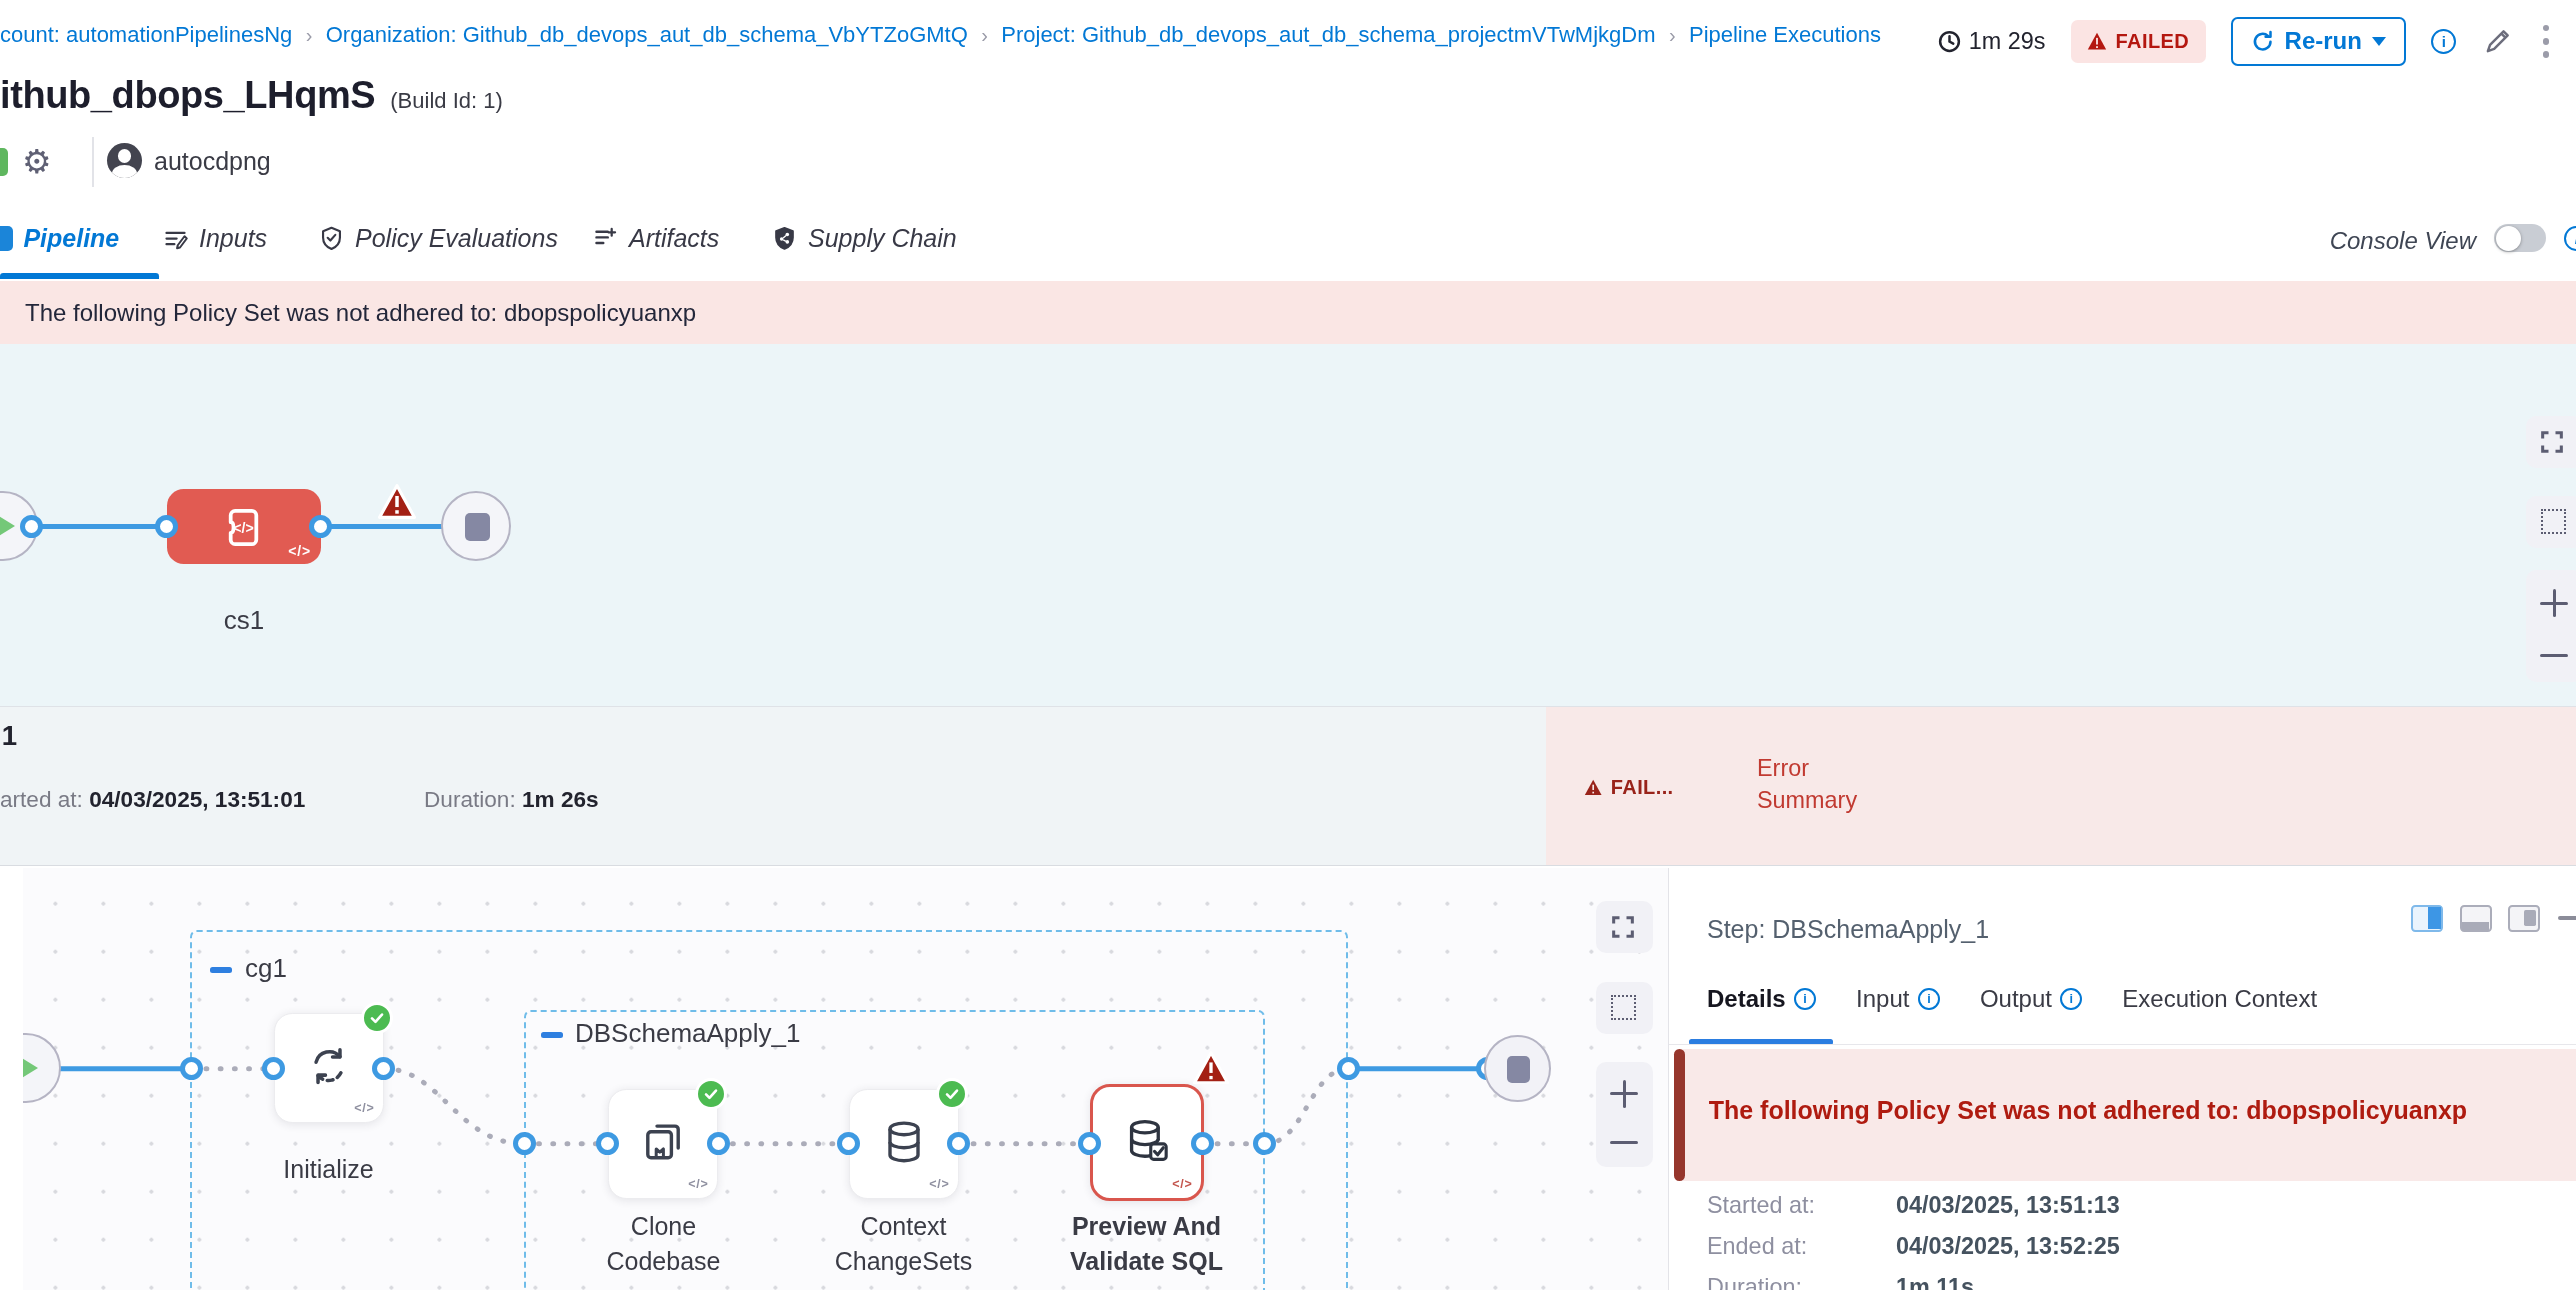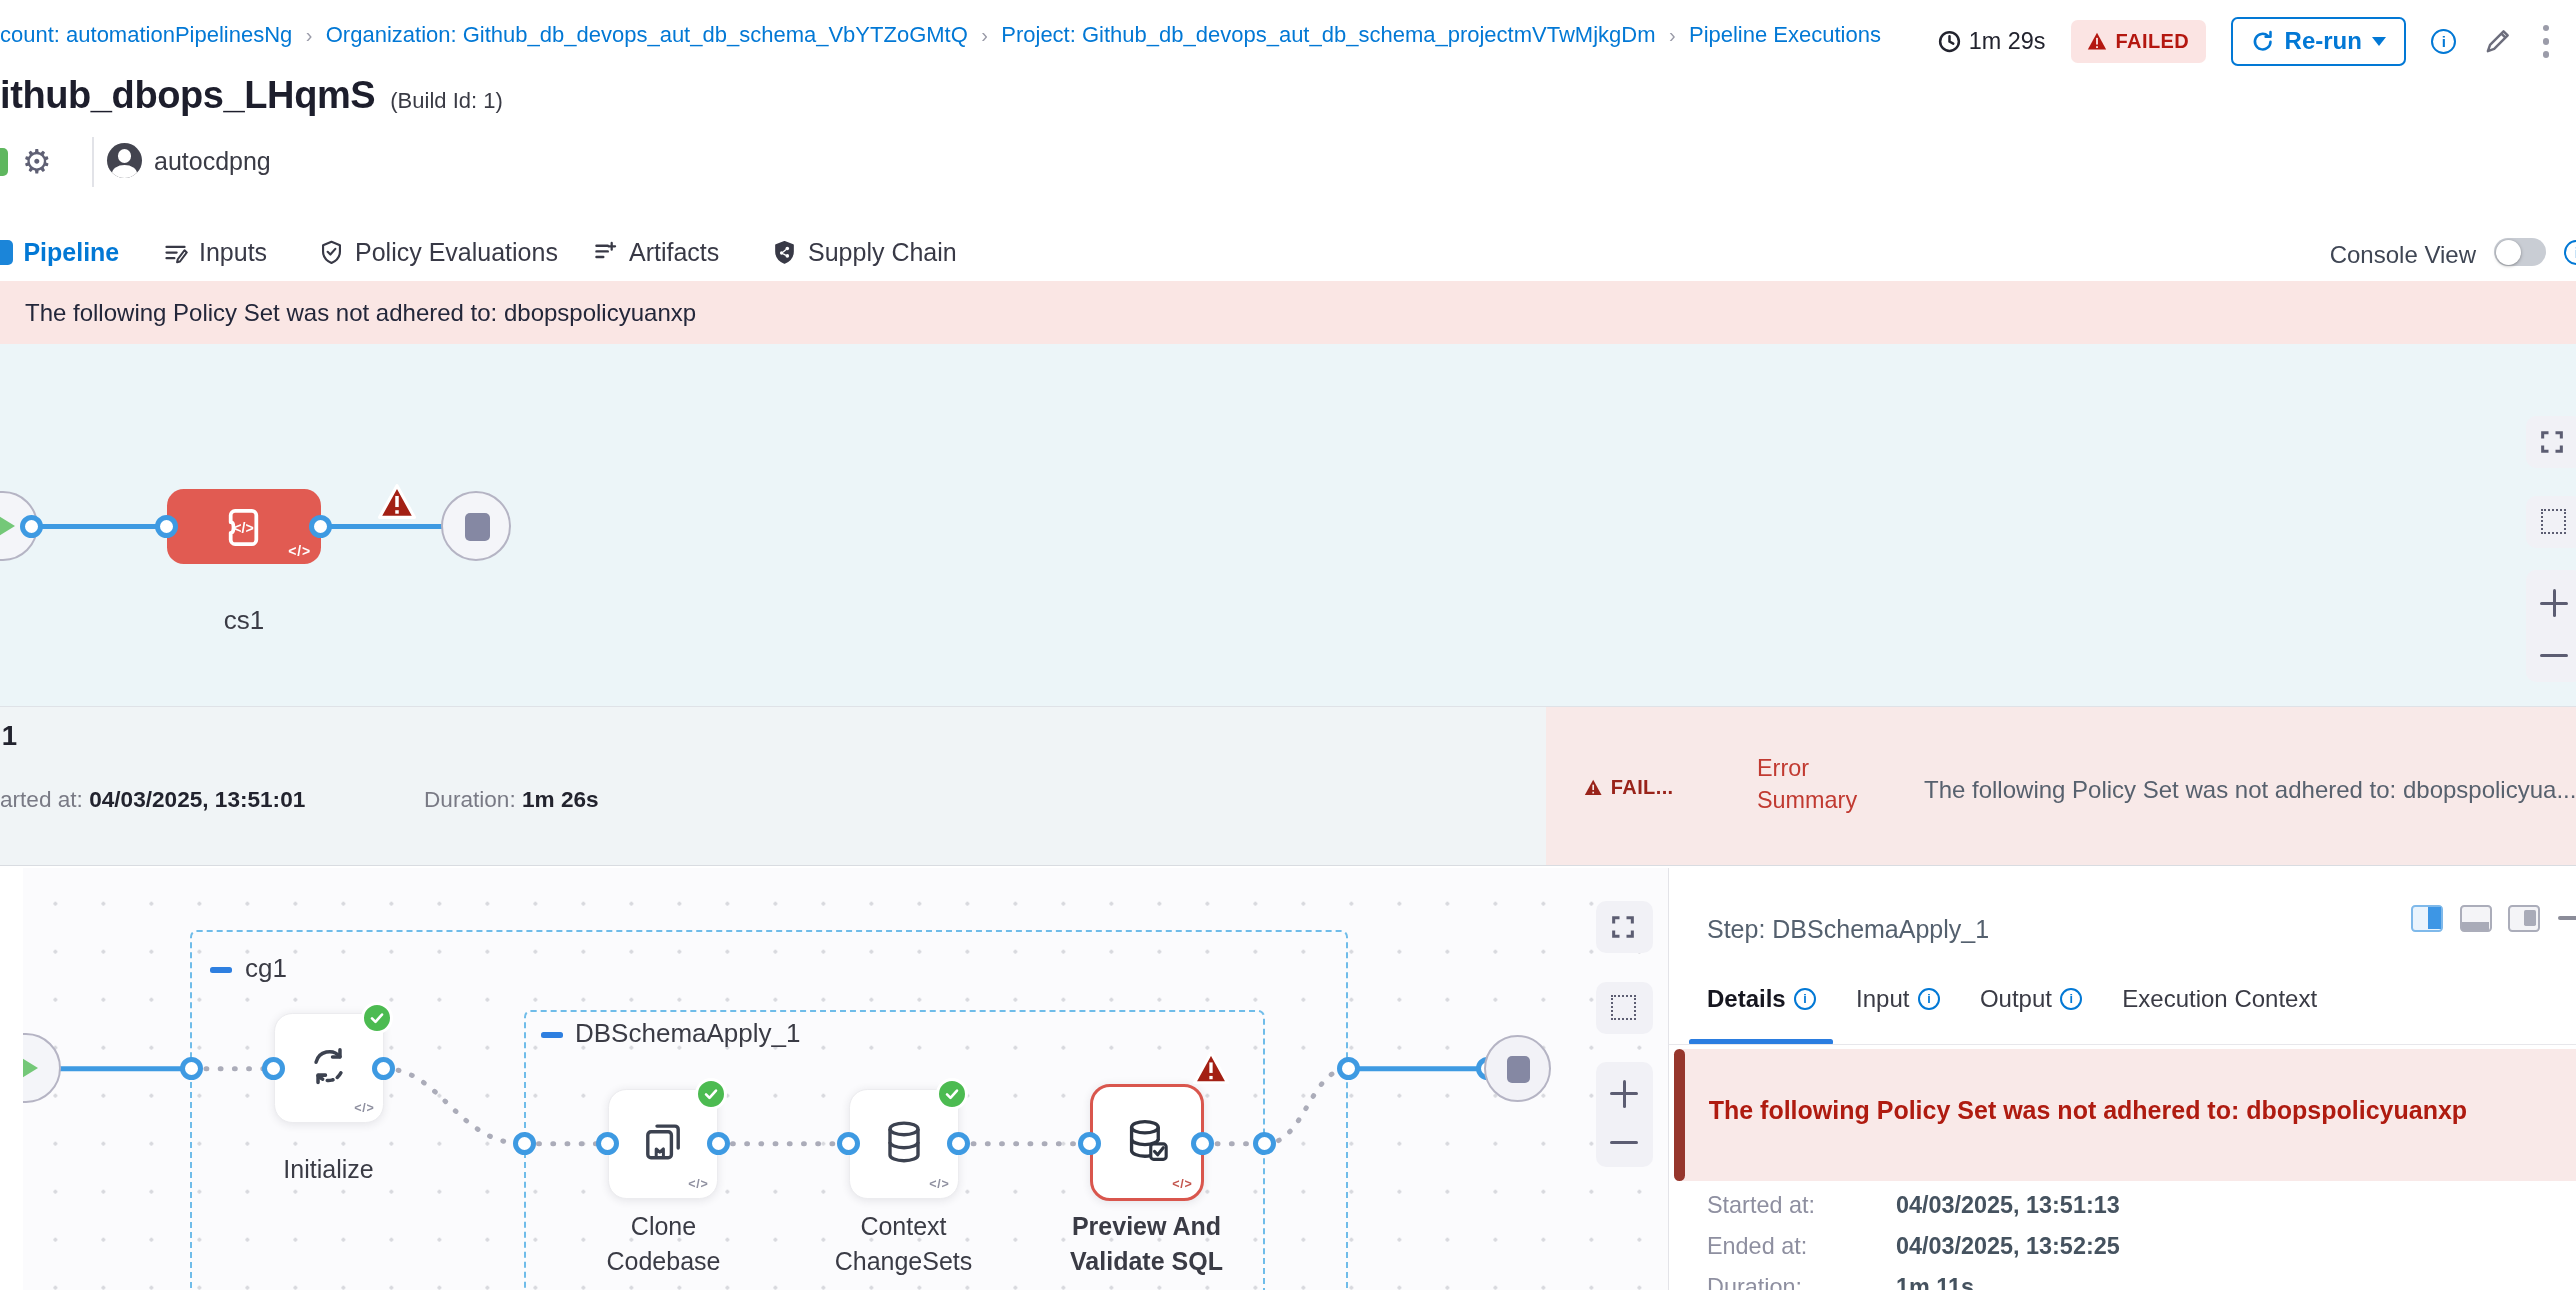--- a/index.html
+++ b/index.html
@@ -33,21 +33,21 @@
   .meta-row { position:absolute; left:0; top:140px; height:43px; }
   .green-sliver { position:absolute; left:0; top:8.4px; width:8.4px; height:28px; background:#5FB75F; border-radius:0 5px 5px 0; }
   .gear { position:absolute; left:22px; top:0px; font-size:33px; color:#5F6074; line-height:43px; }
   .meta-div { position:absolute; left:92px; top:-3.3px; width:1.7px; height:50px; background:#E2E3E8; }
   .avatar { position:absolute; left:107px; top:3.3px; width:35px; height:35px; border-radius:50%; background:#43444F; overflow:hidden; }
   .avatar .head { position:absolute; left:11px; top:5.9px; width:13.4px; height:13.4px; border-radius:50%; background:#fff; }
   .avatar .body { position:absolute; left:5px; top:22px; width:25px; height:16.7px; border-radius:50% 50% 0 0; background:#fff; }
   .user-name { position:absolute; left:154px; top:6.7px; font-size:25px; color:#3a3b45; }
 
   
-  .tabs-row { position:absolute; left:0; top:228px; width:100%; height:65px; }
+  .tabs-row { position:absolute; left:0; top:214px; width:100%; height:65px;font-style:italic; }
   .tab { position:absolute; top:10px; display:flex; align-items:center; gap:10px; font-size:25px;
     color:#383946; cursor:pointer; white-space:nowrap; }
   .tab.active { color:#0278D5; font-weight:bold; }
   .tab svg { display:block; }
   .tab-underline { position:absolute; left:0; bottom:0; width:159px; height:5.9px; background:#0278D5; border-radius:3.3px 3.3px 0 0; }
   .pipe-frag { width:13.4px; height:25px; background:#0278D5; border-radius:0 5px 5px 0; opacity:.9; }
   .console-view { position:absolute; right:100px; top:13.4px; font-size:24px; color:#3f4654; }
   .toggle { position:absolute; right:30px; top:10px; width:52px; height:28px; background:#C9CDD4; border-radius:14px; cursor:pointer; }
   .toggle .knob { position:absolute; left:1.7px; top:1.7px; width:25px; height:25px; border-radius:50%; background:#fff;
     box-shadow:0 0.8px 3.3px rgba(0,0,0,.35); }
@@ -302,21 +302,20 @@
     <div class="band-pink">
       <div class="fail-chip">
         <svg width="18.4" height="16.7" viewBox="0 0 24 22">
           <path d="M12 1 L23 21 H1 Z" fill="#99231a"></path>
           <rect x="10.9" y="7.5" width="2.2" height="7" fill="#F8E9E8"></rect>
           <rect x="10.9" y="16.8" width="2.2" height="2.2" fill="#F8E9E8"></rect>
         </svg>
         <span>FAIL...</span>
       </div>
       <div class="err-summary">Error Summary</div>
-      <div class="band-errtext">The following Policy Set was not adhered to: dbopspolicyua...</div>
     </div>
     <div class="stage-name">1</div>
     <div class="band-kv" style="left:0;">
       <span>arted at: </span><b>04/03/2025, 13:51:01</b>
     </div>
     <div class="band-kv" style="left:424px;">
       <span>Duration: </span><b>1m 26s</b>
     </div>
   </div>
 

